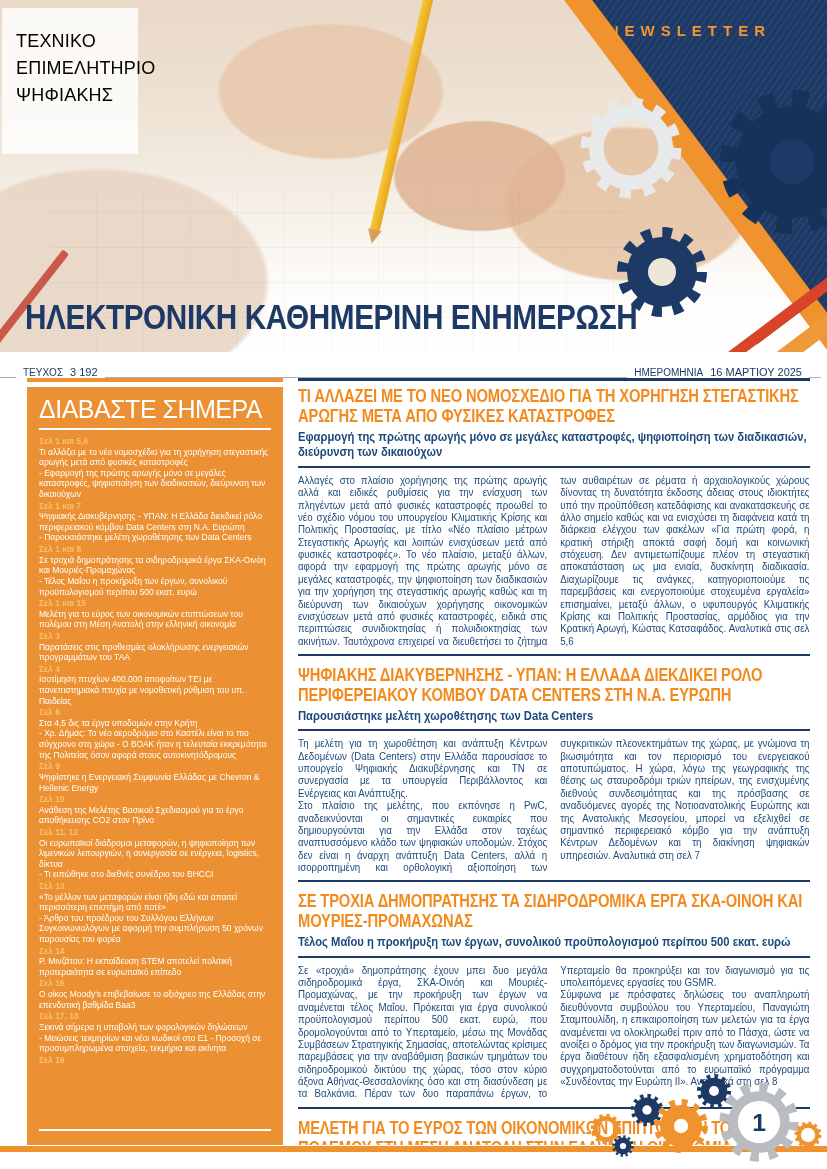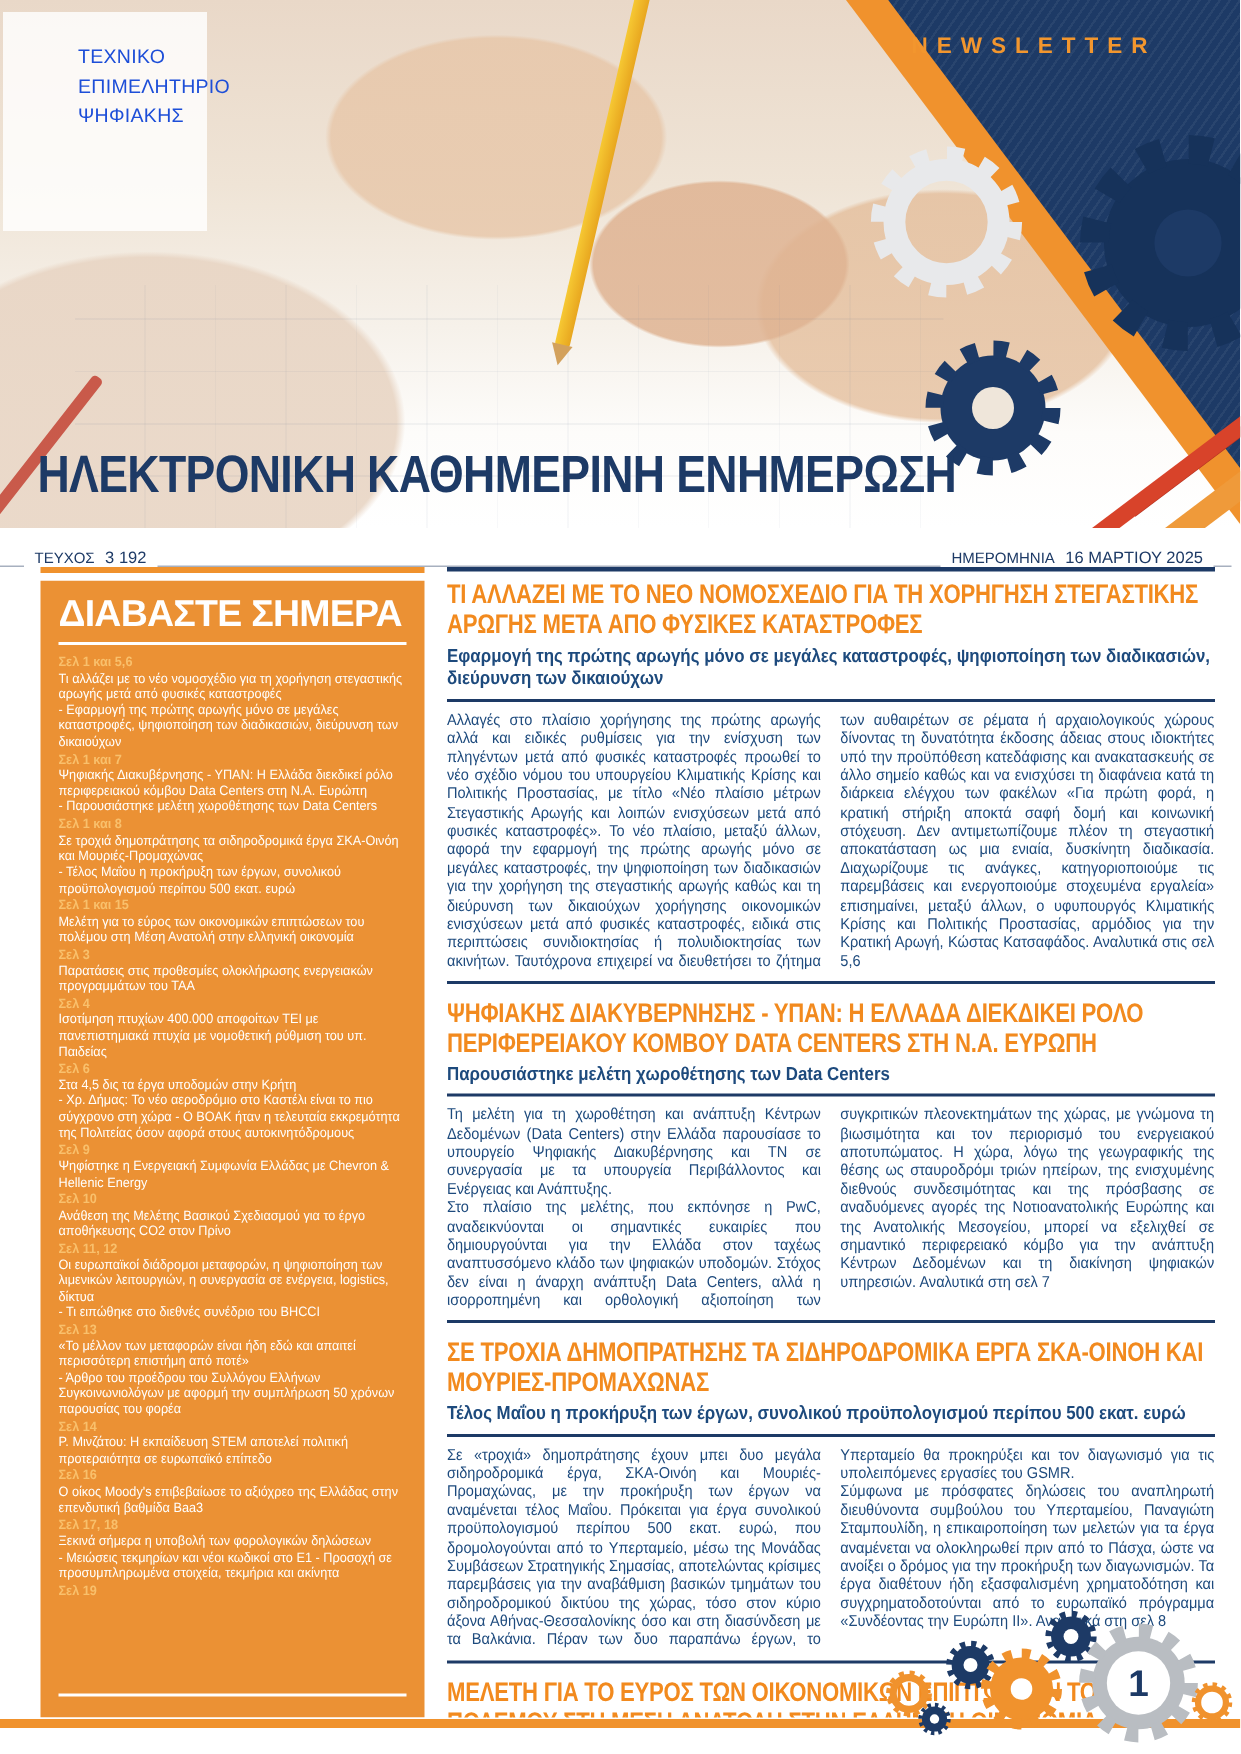--- a/index.html
+++ b/index.html
@@ -45,21 +45,21 @@
     background:#d8432a; transform:rotate(-37deg); }
   .pencil-orange { position:absolute; left:714px; top:341px; width:160px; height:16px;
     background:#ef9a3a; transform:rotate(-37deg); }
 
   .newsletter-label { position:absolute; right:56px; top:22px; color:#f2962e;
     font-weight:bold; font-size:15px; letter-spacing:6px; }
 
   .logo-panel { position:absolute; left:2px; top:8px; width:136px; height:146px;
     background:rgba(255,255,255,.82); padding:10px 12px 8px 14px; }
   .logo-tee { color:#1d3a66; font-weight:bold; font-size:40px; line-height:.92; letter-spacing:1px; }
-  .logo-lines { margin-top:10px; color:#1d4ed8; font-size:13px; line-height:1.5; letter-spacing:.2px;margin-left:36px; }
+  .logo-lines { margin-top:10px; color:#000000; font-size:18px; line-height:1.5; letter-spacing:.2px; }
 
   .main-title { position:absolute; left:25px; top:297px; width:940px;
     color:#1d3a66; font-weight:bold; font-size:35px; letter-spacing:-.5px;
     transform:scaleX(.85); transform-origin:left top; white-space:nowrap; }
 
   
   .meta-row { height:26px; display:flex; align-items:flex-end; gap:7px; padding:0 6px 0 0;
     color:#1d3a66; font-size:10px; }
   .meta-line { height:1px; background:#a7b0bf; }
   .meta-line.start { width:16px; }
@@ -70,21 +70,21 @@
   
   .bars { display:flex; gap:15px; padding:0 17px 0 27px; margin-bottom:5px; }
   .bar-orange { width:256px; height:4px; background:#f0922d; }
   .bar-navy { flex:1; height:3px; background:#1d3a66; }
 
   
   .content { display:flex; gap:15px; padding:0 17px 0 27px; height:758px; overflow:hidden; }
 
   .sidebar { width:256px; background:#eb9134; color:#ffffff; padding:10px 12px 8px 12px;
     display:flex; flex-direction:column; }
-  .sb-title { font-weight:bold; font-size:25px; line-height:1; letter-spacing:-.5px; }
+  .sb-title { font-weight:normal; font-size:25px; line-height:1; letter-spacing:-.5px; }
   .sb-subtitle { font-size:11.5px; line-height:1.25; margin-top:4px; }
   .sb-rule { border:none; border-top:2px solid #ffffff; margin:6px 0 6px 0; }
   .sb-items { flex:1; overflow:hidden; font-size:9px; line-height:1.18;
     width:106%; transform:scaleX(.94); transform-origin:left top; }
   .si { margin-bottom:1px; }
   .si-page { color:#f9c06c; font-weight:bold; }
   .si-line { color:#ffffff; }
   .sb-foot-rule { border:none; border-top:2px solid #ffffff; margin:5px 0 6px 0; }
   .sb-footnote { font-weight:bold; font-size:12px; line-height:1.3; padding-bottom:2px; }
 

